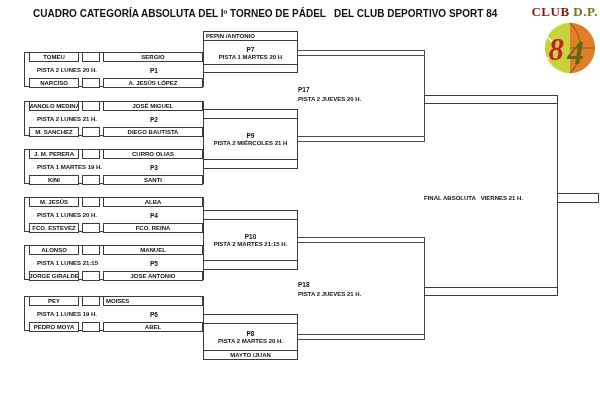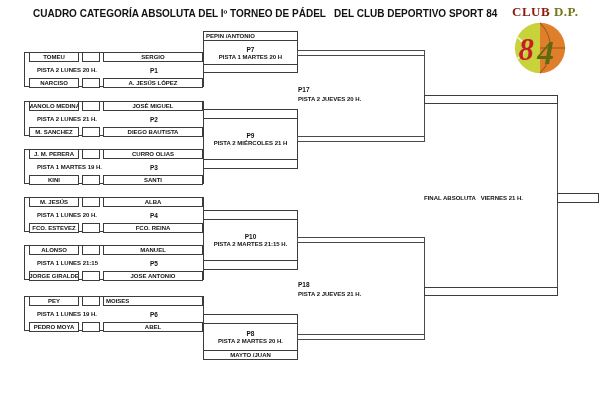--- a/index.html
+++ b/index.html
@@ -3,21 +3,21 @@
 <meta charset="utf-8">
 <style>
   *{margin:0;padding:0;box-sizing:border-box}
   html,body{width:600px;height:400px;background:#fff;overflow:hidden}
   body{font-family:"Liberation Sans",sans-serif;color:#111;position:relative}
   .canvas{position:absolute;left:0;top:0;width:600px;height:400px;background:#fff}
 
   .title{position:absolute;left:33px;top:8px;font-size:10px;font-weight:bold;white-space:pre;letter-spacing:0}
 
   
-  .logo{position:absolute;left:512px;top:4px;width:86px;text-align:left;font-family:"Liberation Serif",serif}
+  .logo{position:absolute;left:512px;top:4px;width:86px;text-align:right;font-family:"Liberation Serif",serif}
   .logo-club{font-size:13px;font-weight:bold;letter-spacing:.5px;white-space:pre}
   .logo-club .red{color:#8a1a0a}
   .logo-club .olive{color:#77741a}
   .logo-ball{margin-top:1px}
   .logo-sport{font-size:13px;font-weight:bold;letter-spacing:1.5px;margin-top:-2px}
   .logo-sport .red{color:#b01f24}
   .logo-sport .olive{color:#77741a}
 
   
   .match{position:absolute;left:24px;width:180px;border:1px solid #3c3c3c;background:#fff}

